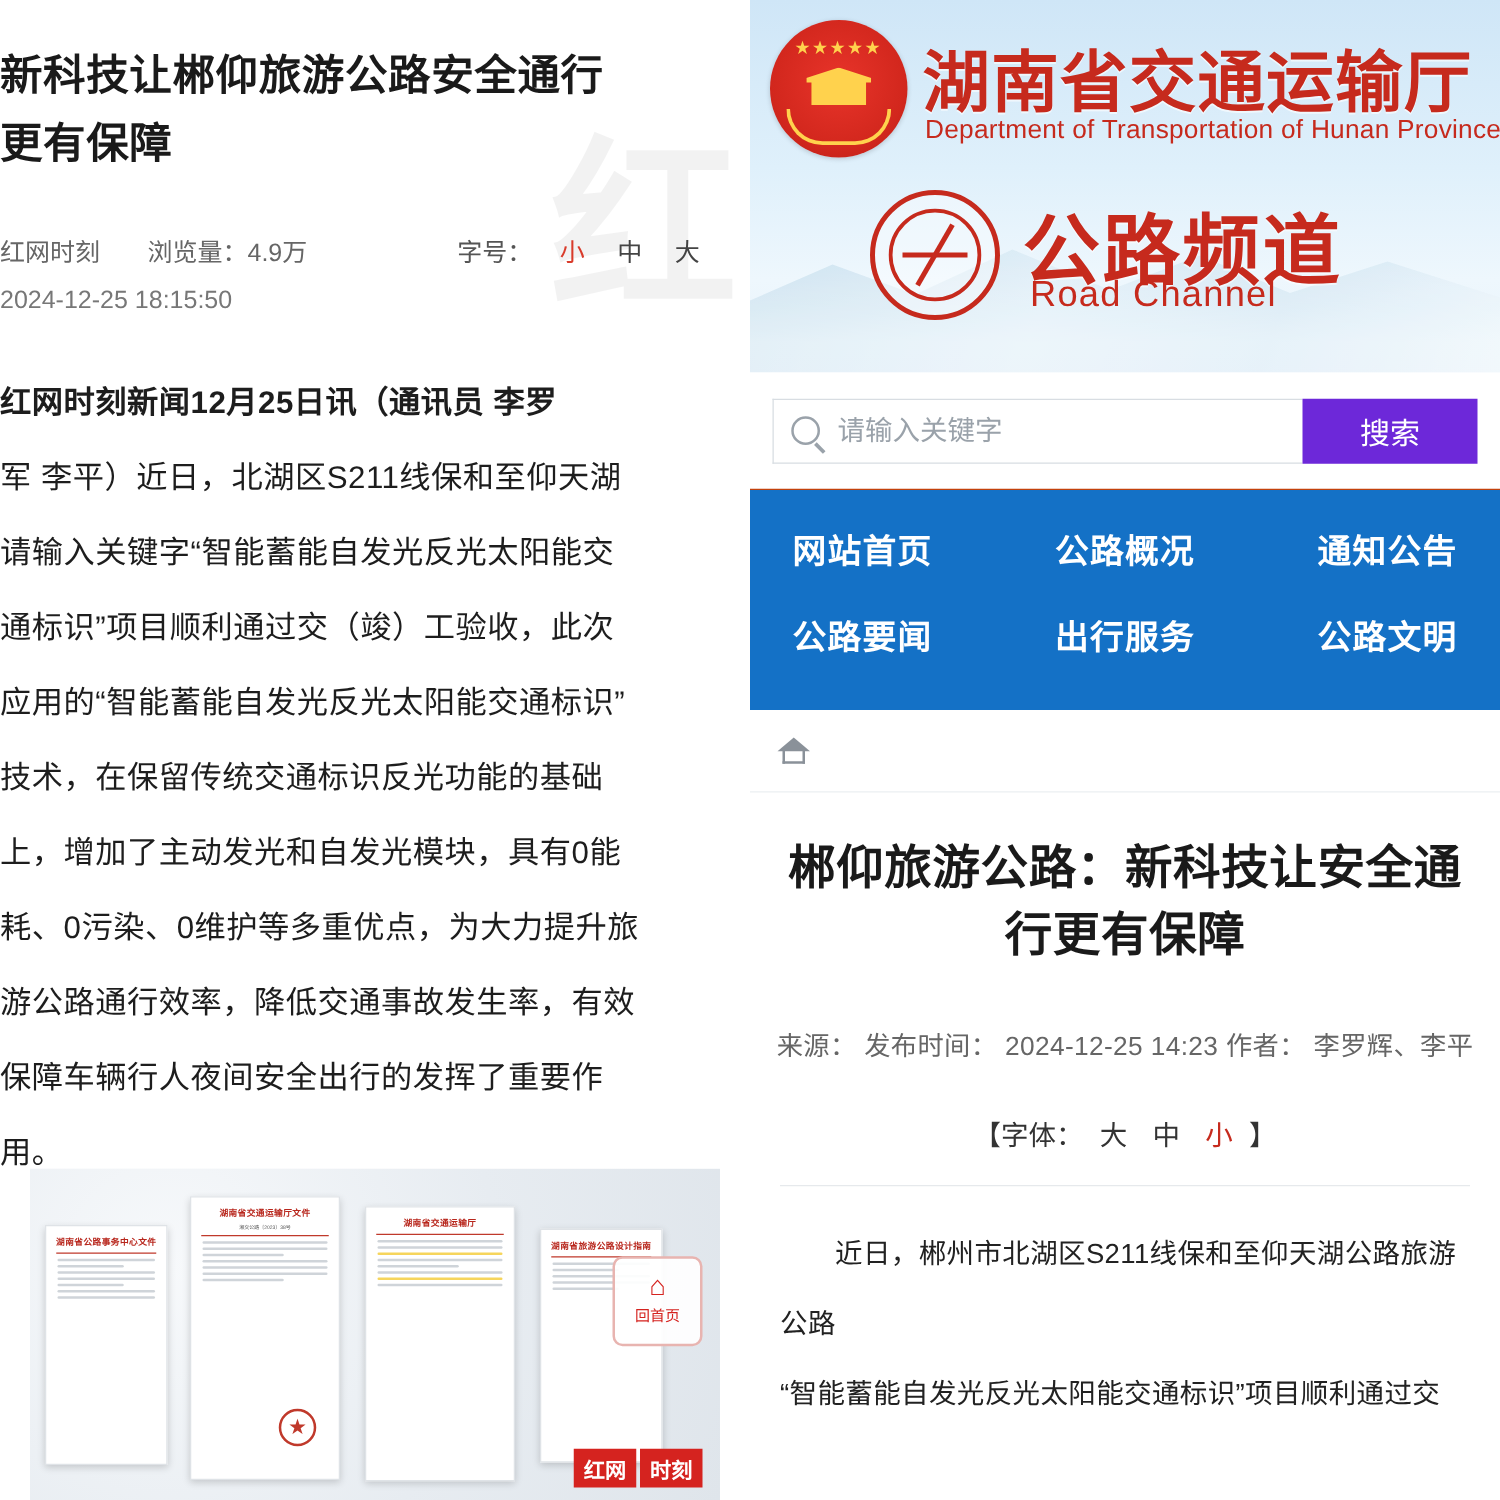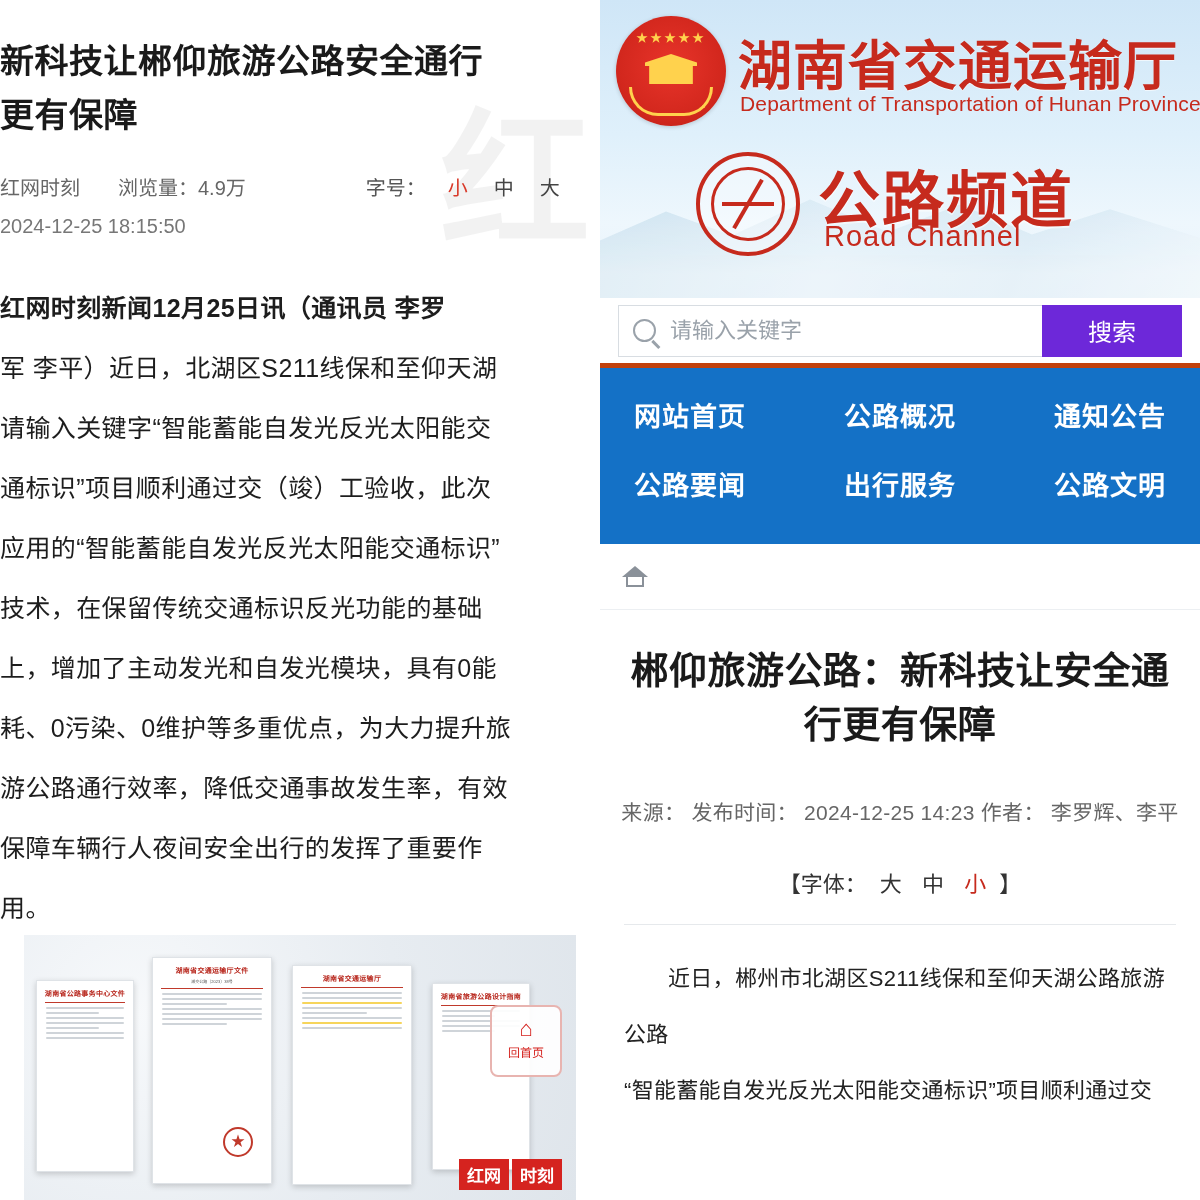--- a/index.html
+++ b/index.html
@@ -39,21 +39,21 @@
     font-weight: bold;
     font-size: 34px;
     line-height: 54px;
     color: #1a1a1a;
     letter-spacing: 0.5px;
     margin: 10px 0 0 0;
     white-space: nowrap;
   }
   .left-title .line2 { display: block; }
   .left-meta {
-    margin-top: 30px;
+    margin-top: 44px;
     display: flex;
     align-items: center;
     font-size: 20px;
     color: #666;
     white-space: nowrap;
   }
   .left-meta .src { margin-right: 38px; }
   .left-meta .views { margin-right: 120px; }
   .left-meta .fs-label { color: #555; margin-right: 22px; }
   .fs-opt { margin-right: 26px; color: #444; }
@@ -278,23 +278,23 @@
   }
   .channel-en {
     position: absolute;
     left: 224px; top: 220px;
     font-size: 29px; color: #c62a1d; letter-spacing: 1px; white-space: nowrap;
   }
 
   
   .search-row {
     position: relative;
-    height: 70px;
+    height: 94px;
     background: #ffffff;
-    border-bottom: 5px solid #c2410c;
+    border-bottom: 1px solid #c2410c;
     display: flex;
     align-items: center;
     padding: 0 18px;
     box-sizing: border-box;
   }
   .search-box {
     flex: 1;
     height: 52px;
     border: 1px solid #d8dde2;
     border-right: none;

